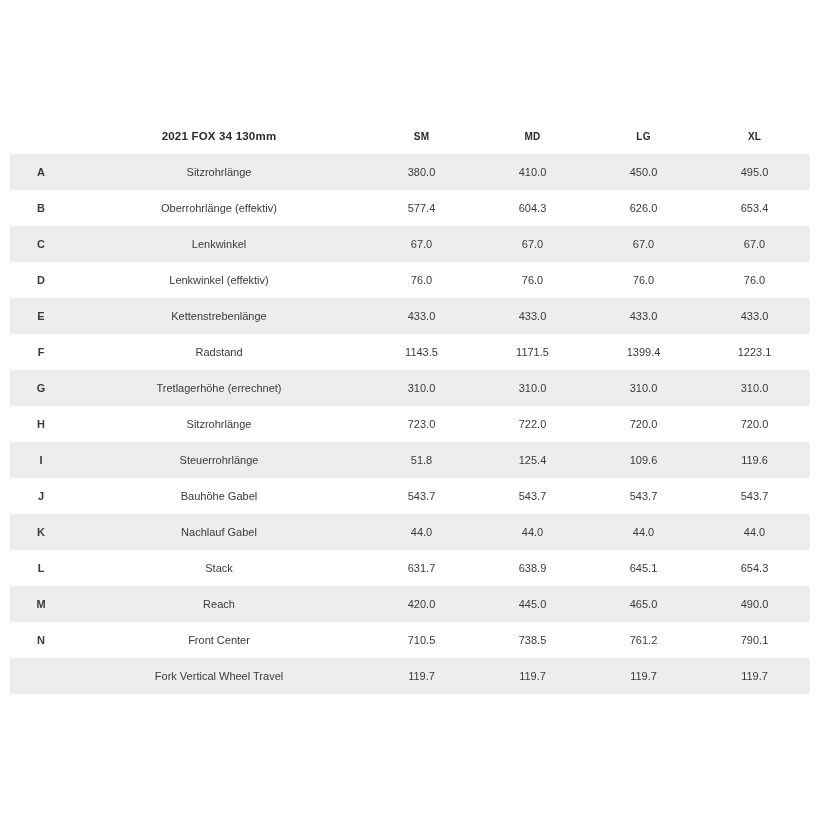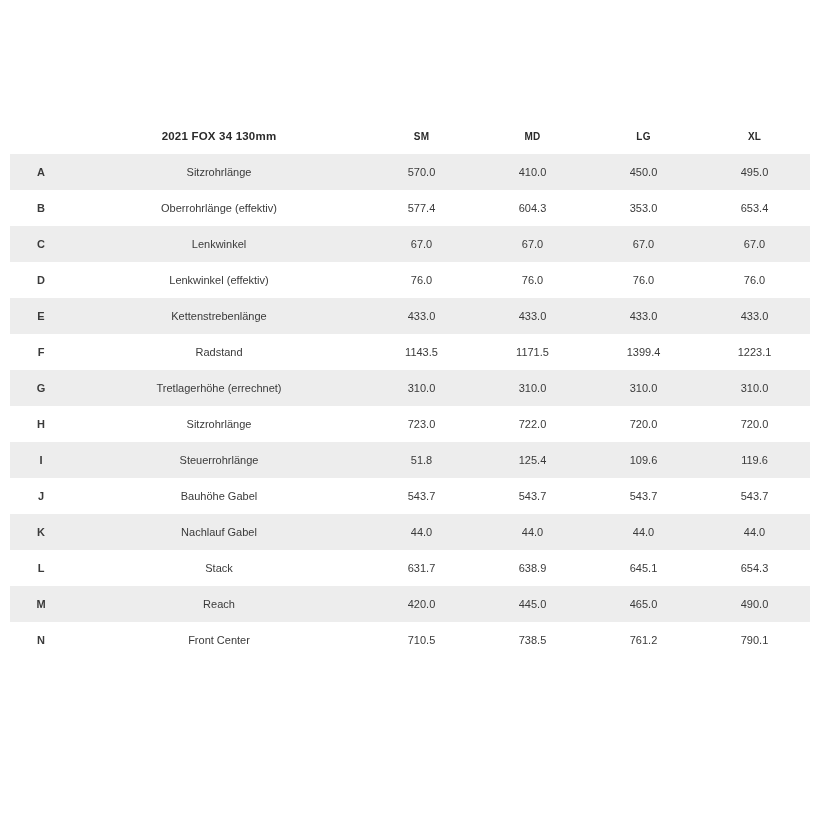--- a/index.html
+++ b/index.html
@@ -96,31 +96,31 @@
           <th>SM</th>
           <th>MD</th>
           <th>LG</th>
           <th>XL</th>
         </tr>
       </thead>
       <tbody>
         <tr class="odd">
           <td class="cell-letter">A</td>
           <td class="cell-name">Sitzrohrlänge</td>
-          <td class="cell-value">570.0</td>
+          <td class="cell-value">380.0</td>
           <td class="cell-value">410.0</td>
           <td class="cell-value">450.0</td>
           <td class="cell-value">495.0</td>
         </tr>
         <tr class="even">
           <td class="cell-letter">B</td>
           <td class="cell-name">Oberrohrlänge (effektiv)</td>
           <td class="cell-value">577.4</td>
           <td class="cell-value">604.3</td>
-          <td class="cell-value">353.0</td>
+          <td class="cell-value">626.0</td>
           <td class="cell-value">653.4</td>
         </tr>
         <tr class="odd">
           <td class="cell-letter">C</td>
           <td class="cell-name">Lenkwinkel</td>
           <td class="cell-value">67.0</td>
           <td class="cell-value">67.0</td>
           <td class="cell-value">67.0</td>
           <td class="cell-value">67.0</td>
         </tr>
@@ -205,16 +205,24 @@
           <td class="cell-value">490.0</td>
         </tr>
         <tr class="even">
           <td class="cell-letter">N</td>
           <td class="cell-name">Front Center</td>
           <td class="cell-value">710.5</td>
           <td class="cell-value">738.5</td>
           <td class="cell-value">761.2</td>
           <td class="cell-value">790.1</td>
         </tr>
+        <tr class="odd">
+          <td class="cell-letter"></td>
+          <td class="cell-name">Fork Vertical Wheel Travel</td>
+          <td class="cell-value">119.7</td>
+          <td class="cell-value">119.7</td>
+          <td class="cell-value">119.7</td>
+          <td class="cell-value">119.7</td>
+        </tr>
       </tbody>
     </table>
   </div>
 </div>
 
 </body></html>

